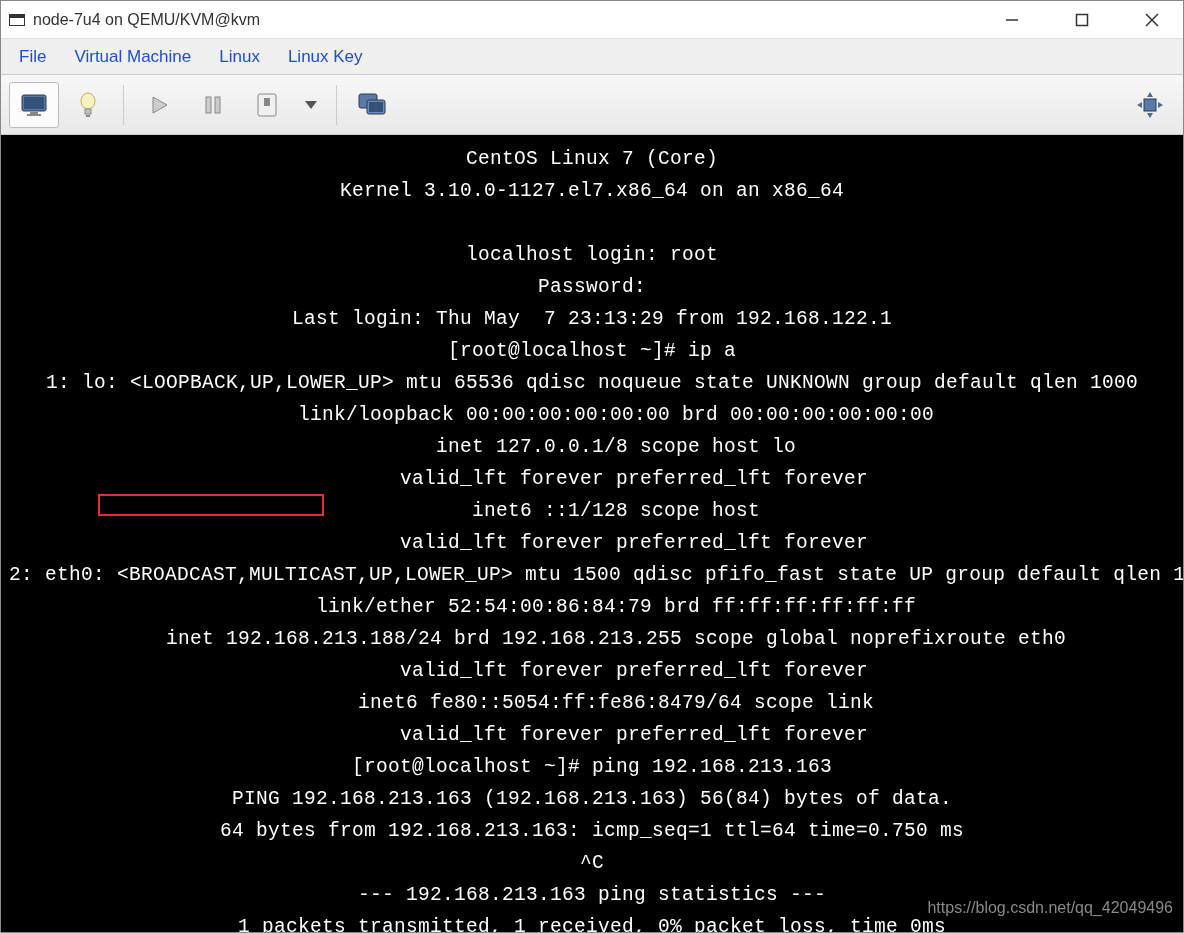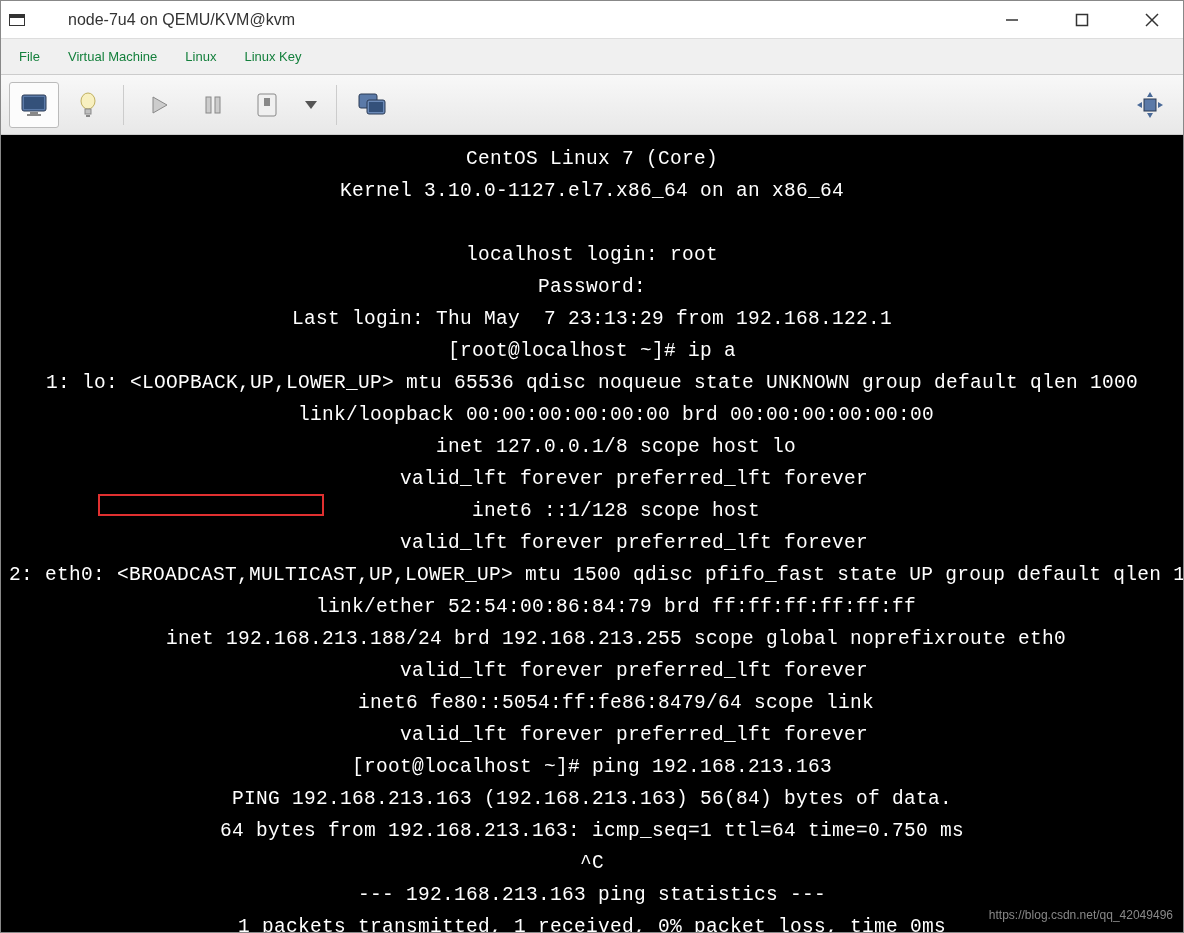--- a/index.html
+++ b/index.html
@@ -29,21 +29,20 @@
     width: 16px;
     height: 12px;
     background: linear-gradient(to bottom, #333 0%, #333 30%, #fff 30%, #fff 100%);
     border: 1px solid #333;
     margin-right: 8px;
   }
   .titlebar-title {
     flex: 1;
     font-size: 16px;
     color: #333;
-    margin-left: 35px;
   }
   .titlebar-controls {
     display: flex;
     gap: 24px;
     align-items: center;
   }
   .titlebar-btn {
     width: 46px;
     height: 32px;
     display: flex;
@@ -57,22 +56,22 @@
     height: 36px;
     background: #f0f0f0;
     display: flex;
     align-items: center;
     padding: 0 8px;
     gap: 8px;
     border-bottom: 1px solid #ccc;
   }
   .menu-item {
     padding: 4px 10px;
-    font-size: 13px;
-    color: #15803d;
+    font-size: 17px;
+    color: #1d4ed8;
     cursor: default;
   }
   .toolbar {
     height: 60px;
     background: linear-gradient(to bottom, #f8f8f8, #e8e8e8);
     display: flex;
     align-items: center;
     padding: 0 8px;
     gap: 4px;
     border-bottom: 1px solid #ccc;
@@ -116,24 +115,24 @@
   }
   .cursor {
     display: inline-block;
     width: 11px;
     height: 3px;
     background: #fff;
     vertical-align: -2px;
   }
   .watermark {
     position: absolute;
-    bottom: 1px;
+    bottom: 8px;
     right: 10px;
     color: #888;
-    font-size: 12px;
+    font-size: 16px;
     font-family: sans-serif;
     letter-spacing: 0;
   }
   
   .svg { display: block; }
 </style>
 </head>
 <body>
 
 <div class="window">

